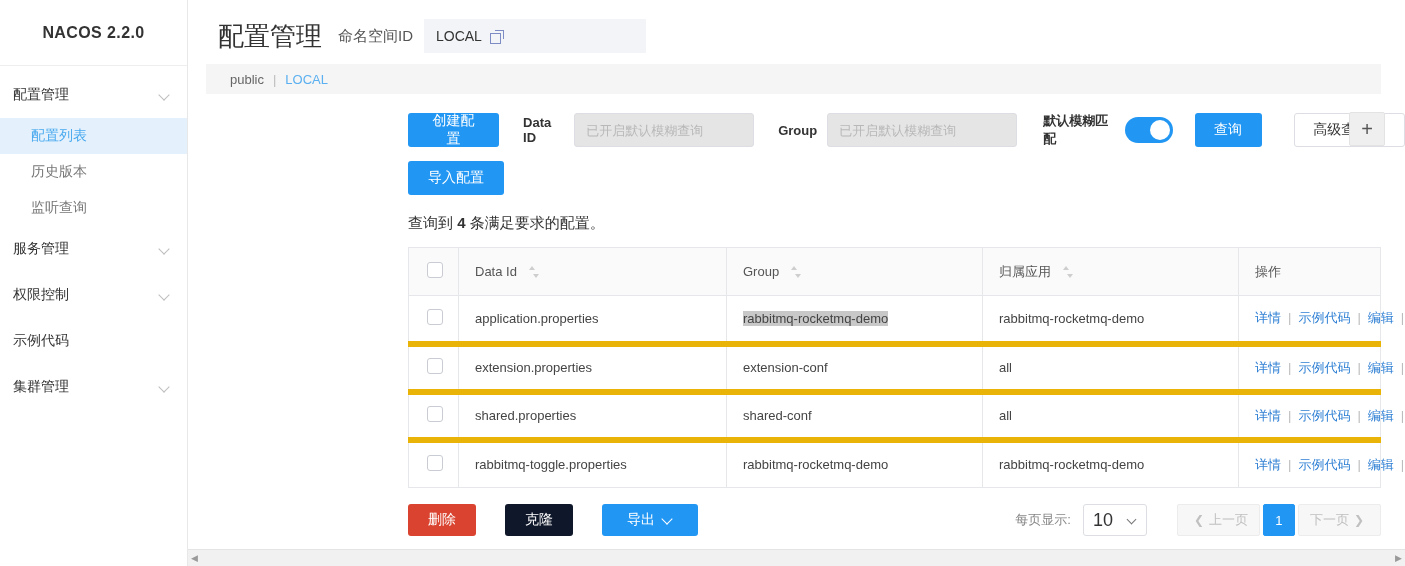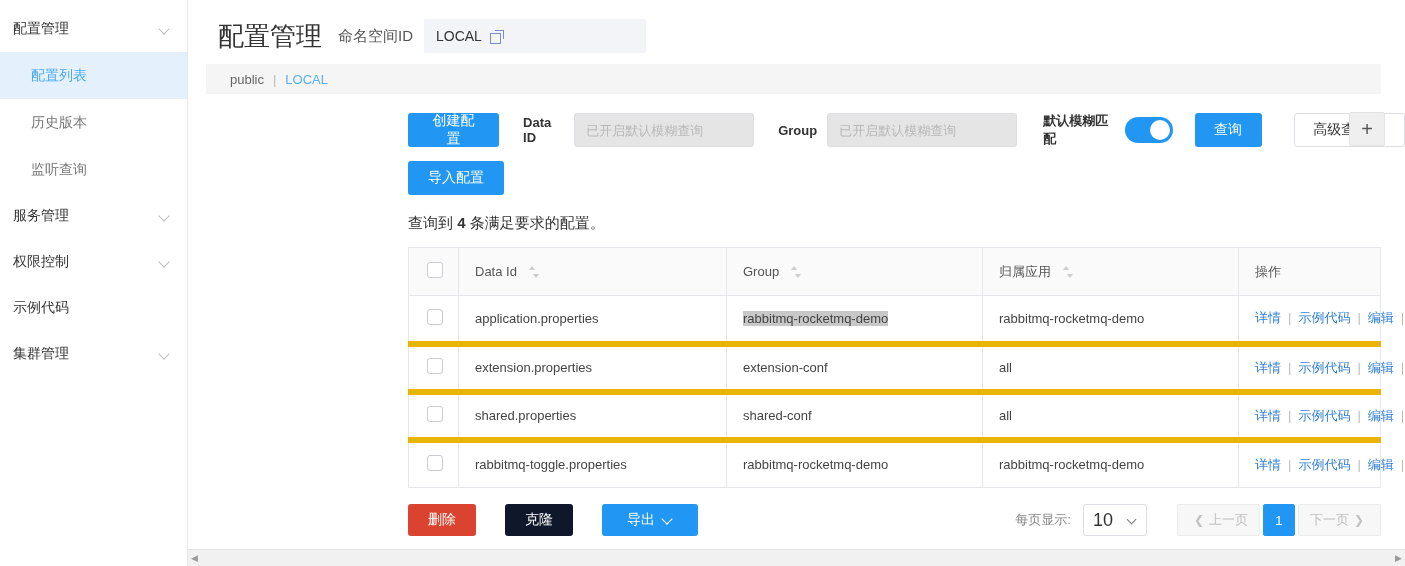--- a/index.html
+++ b/index.html
@@ -42,21 +42,21 @@
   .chev {
     width: 12px; height: 12px; position: relative; opacity: .55;
   }
   .chev::before {
     content: ""; position: absolute; left: 1px; top: 2px;
     width: 7px; height: 7px;
     border-right: 1.3px solid #888; border-bottom: 1.3px solid #888;
     transform: rotate(45deg);
   }
   .nav-sub {
-    height: 47px;
+    height: 36px;
     display: flex; align-items: center;
     padding-left: 31px;
     color: #777; font-size: 14px; cursor: pointer;
   }
   .nav-sub.active { background: #e4f1fd; color: #49a9ee; }
 
   
   .main { flex: 1; position: relative; height: 566px; background: #fff; overflow: hidden; }
 
   .page-head {
@@ -258,20 +258,21 @@
     display: flex; align-items: center; justify-content: space-between;
   }
   .hscroll .arr { font-size: 9px; color: #9a9a9a; padding: 0 3px; cursor: pointer; }
 </style>
 </head>
 <body>
 
 <div class="app">
 
   <aside class="sidebar">
+    <div class="brand">NACOS 2.2.0</div>
     <nav class="nav">
 
       <div class="nav-group">
         <span class="lbl">配置管理</span>
         <span class="chev"></span>
       </div>
 
       <div class="nav-sub active">
         <span>配置列表</span>
       </div>

